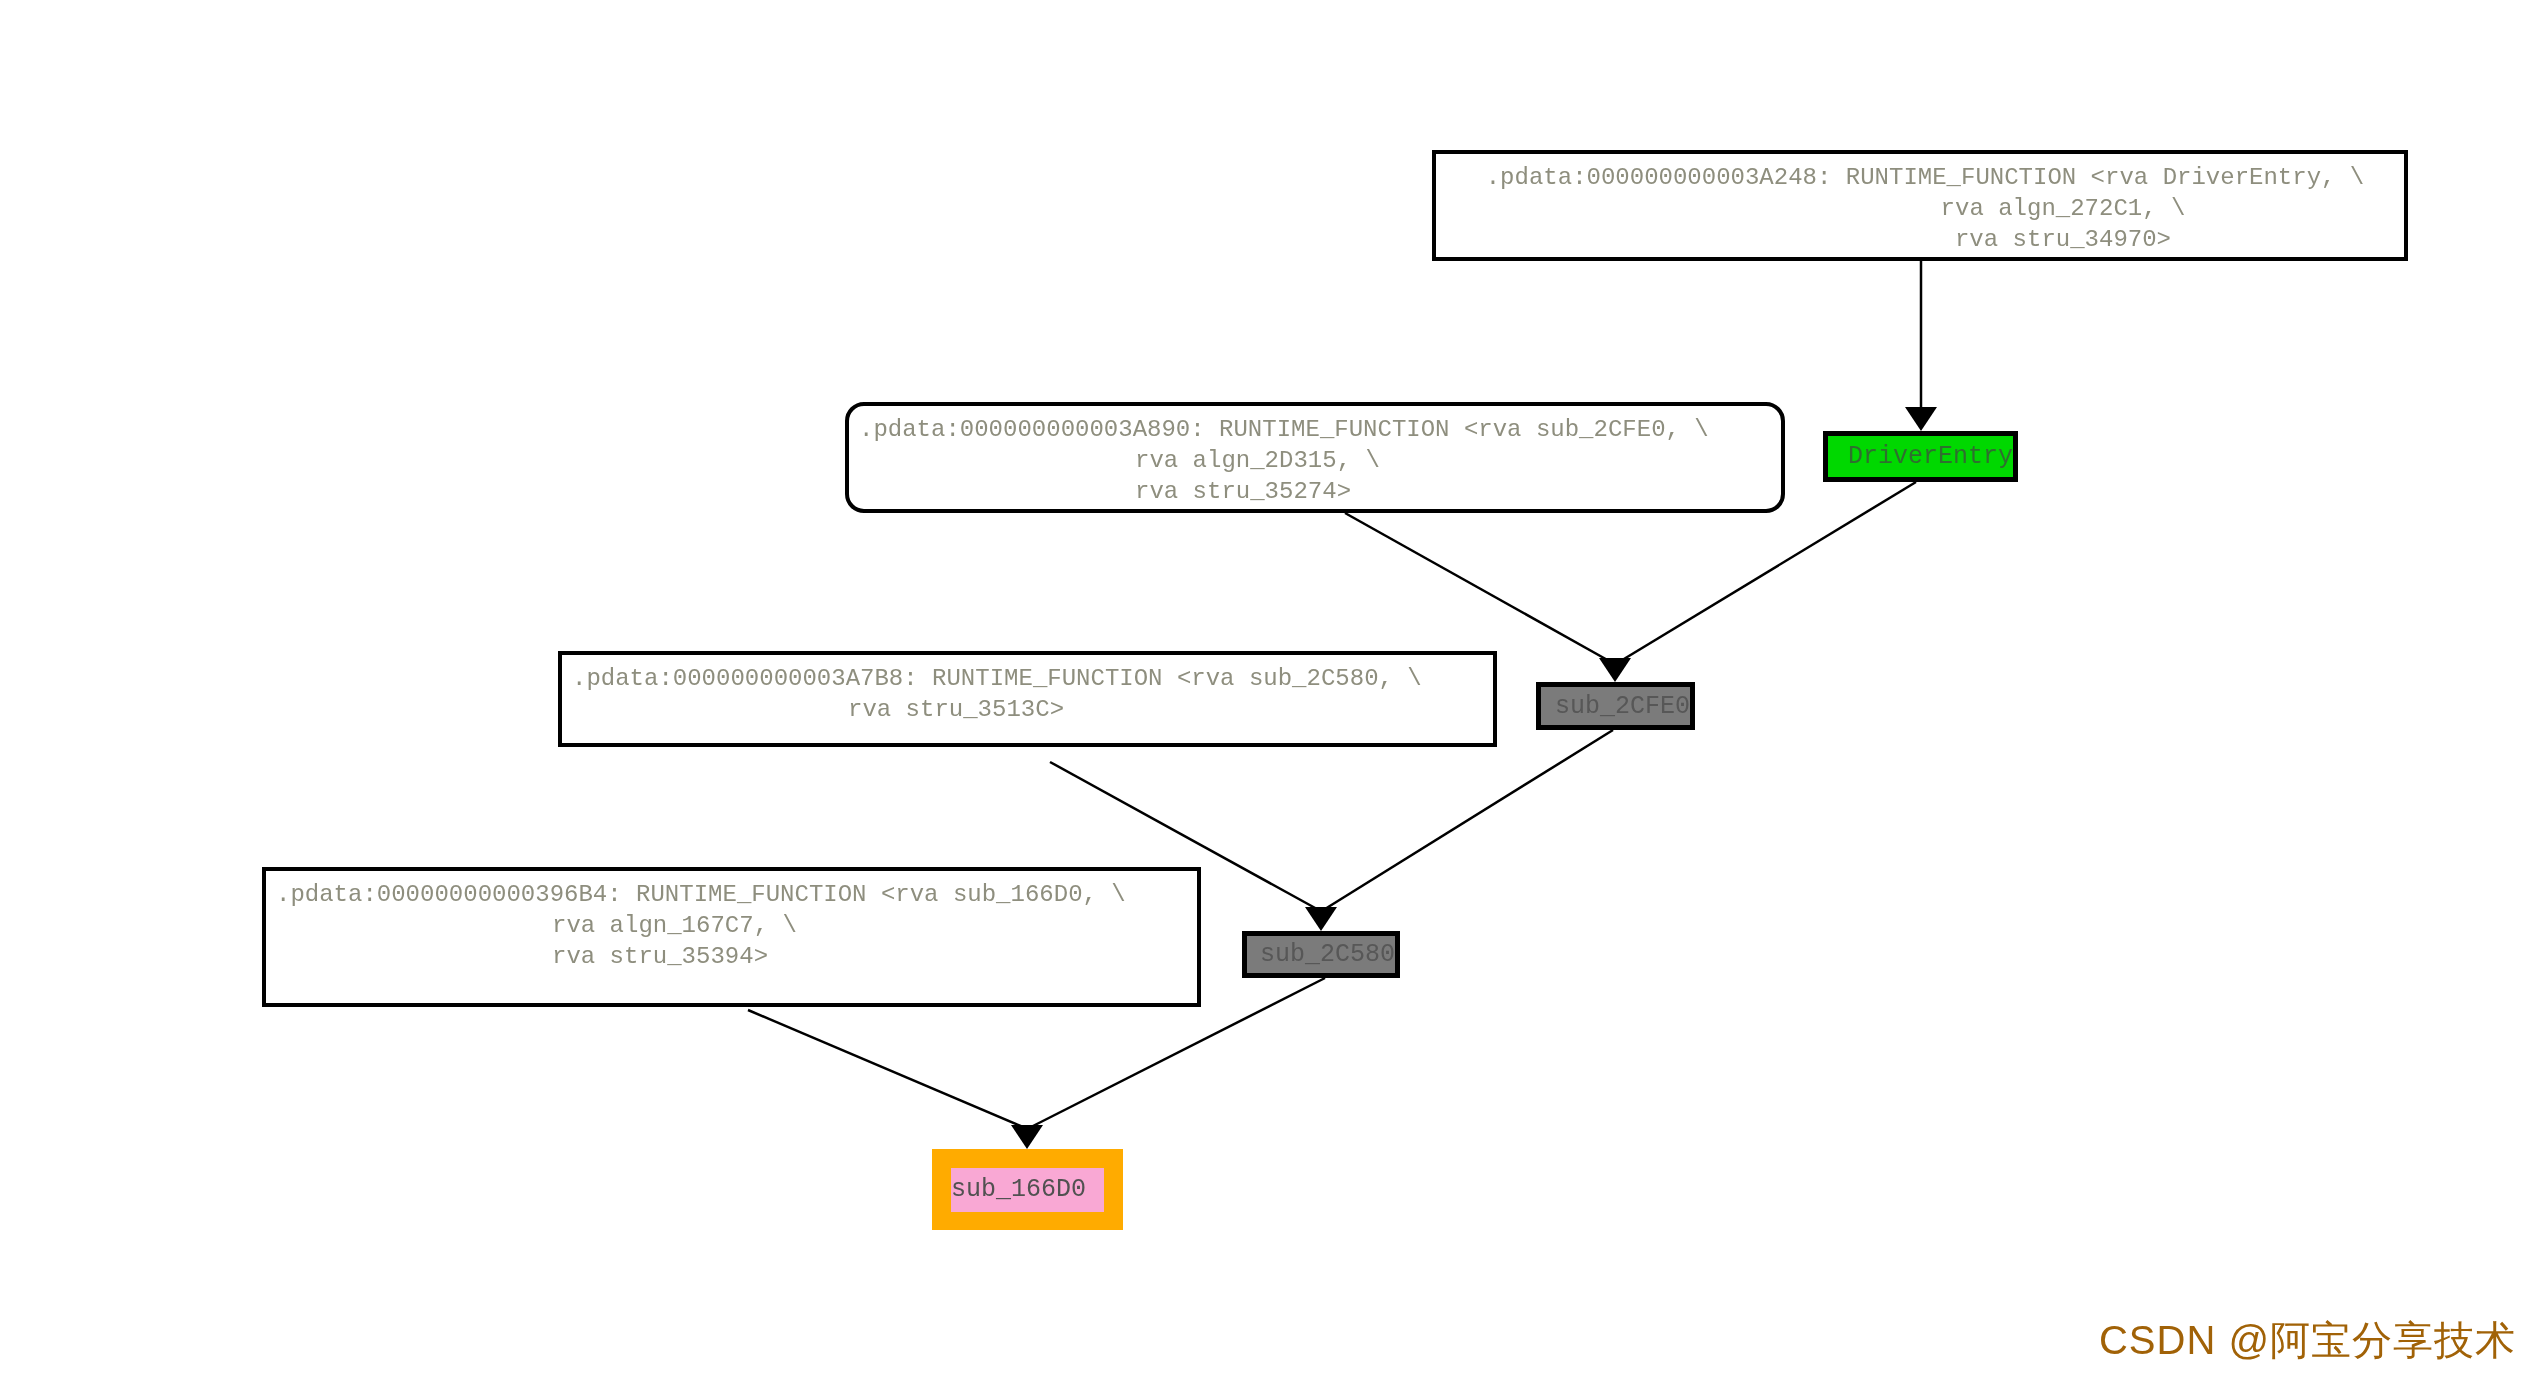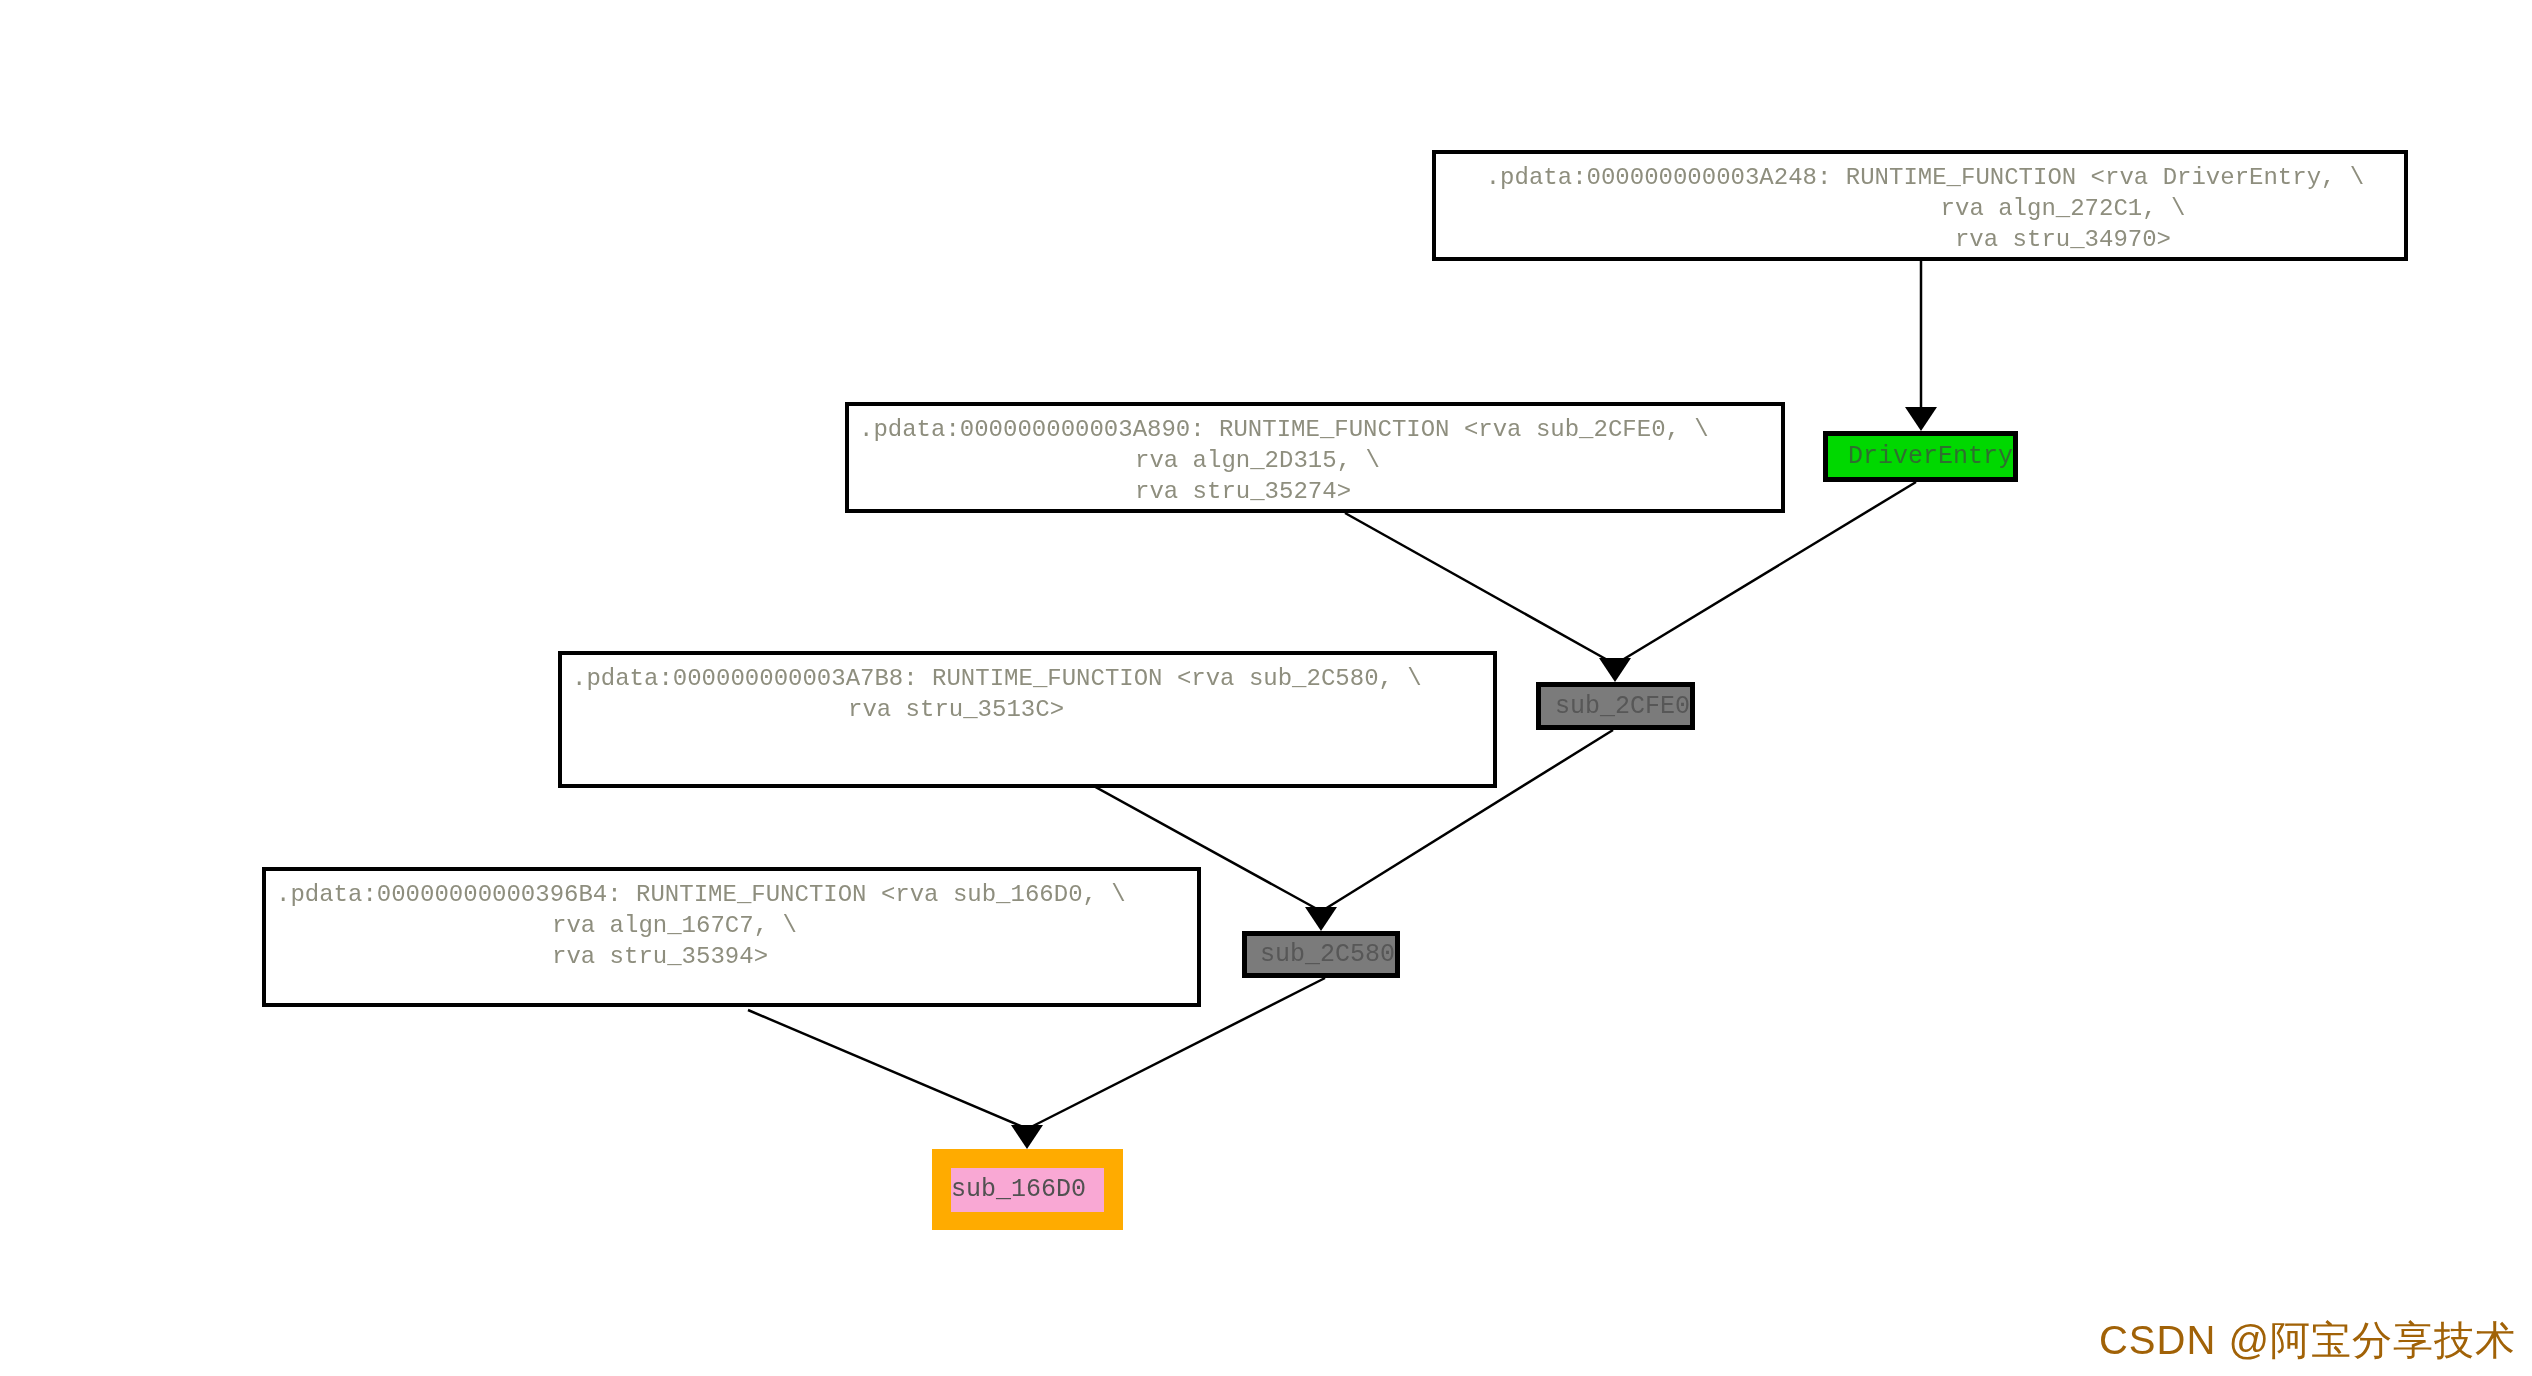--- a/index.html
+++ b/index.html
@@ -88,27 +88,27 @@
     <polyline points="1325,978 1031,1127"></polyline>
     <polygon points="1027,1149 1011,1125 1043,1125"></polygon>
   </svg>
 
   <div class="pbox" style="left:1432px;top:150px;width:976px;height:111px;text-align:center;">
     <div class="pl first">.pdata:000000000003A248: RUNTIME_FUNCTION &lt;rva DriverEntry, \</div>
     <div class="pl cont">rva algn_272C1, \</div>
     <div class="pl cont">rva stru_34970&gt;</div>
   </div>
 
-  <div class="pbox" style="left:845px;top:402px;width:940px;height:111px;">
+  <div class="pbox" style="left:845px;top:402px;width:940px;height:111px;border-radius:19px;">
     <div class="pl first">.pdata:000000000003A890: RUNTIME_FUNCTION &lt;rva sub_2CFE0, \</div>
     <div class="pl cont">rva algn_2D315, \</div>
     <div class="pl cont">rva stru_35274&gt;</div>
   </div>
 
-  <div class="pbox" style="left:558px;top:651px;width:939px;height:137px;">
+  <div class="pbox" style="left:558px;top:651px;width:939px;height:96px;">
     <div class="pl first">.pdata:000000000003A7B8: RUNTIME_FUNCTION &lt;rva sub_2C580, \</div>
     <div class="pl cont">rva stru_3513C&gt;</div>
   </div>
 
   <div class="pbox" style="left:262px;top:867px;width:939px;height:140px;">
     <div class="pl first">.pdata:00000000000396B4: RUNTIME_FUNCTION &lt;rva sub_166D0, \</div>
     <div class="pl cont">rva algn_167C7, \</div>
     <div class="pl cont">rva stru_35394&gt;</div>
   </div>
 

